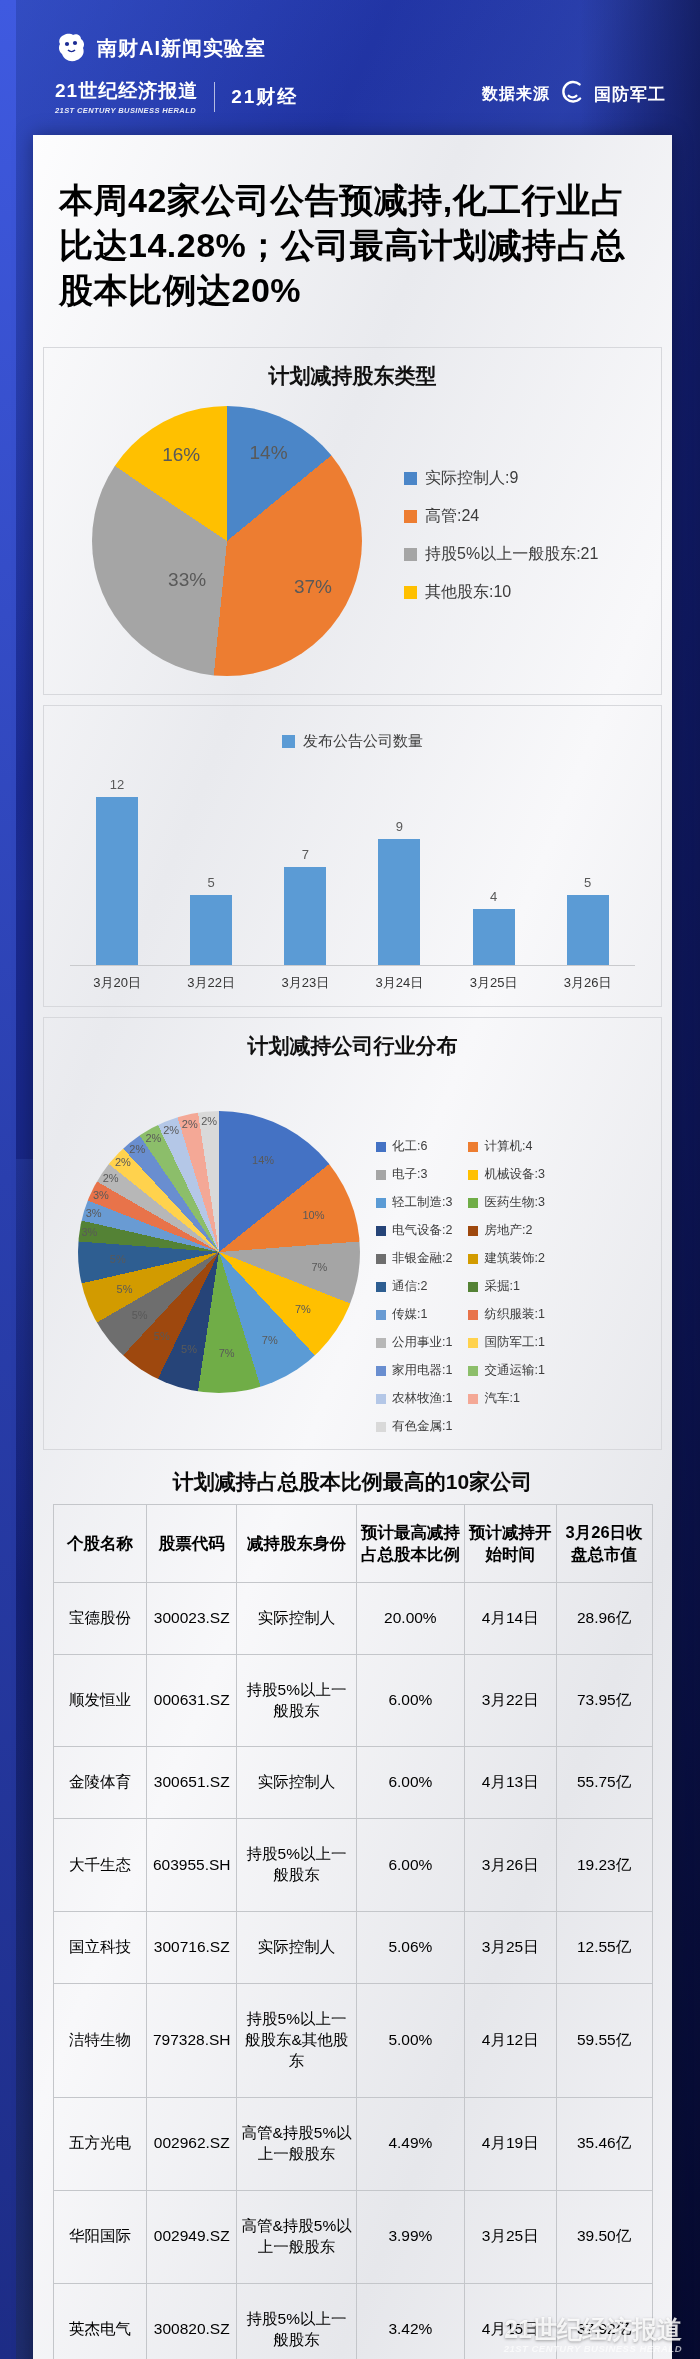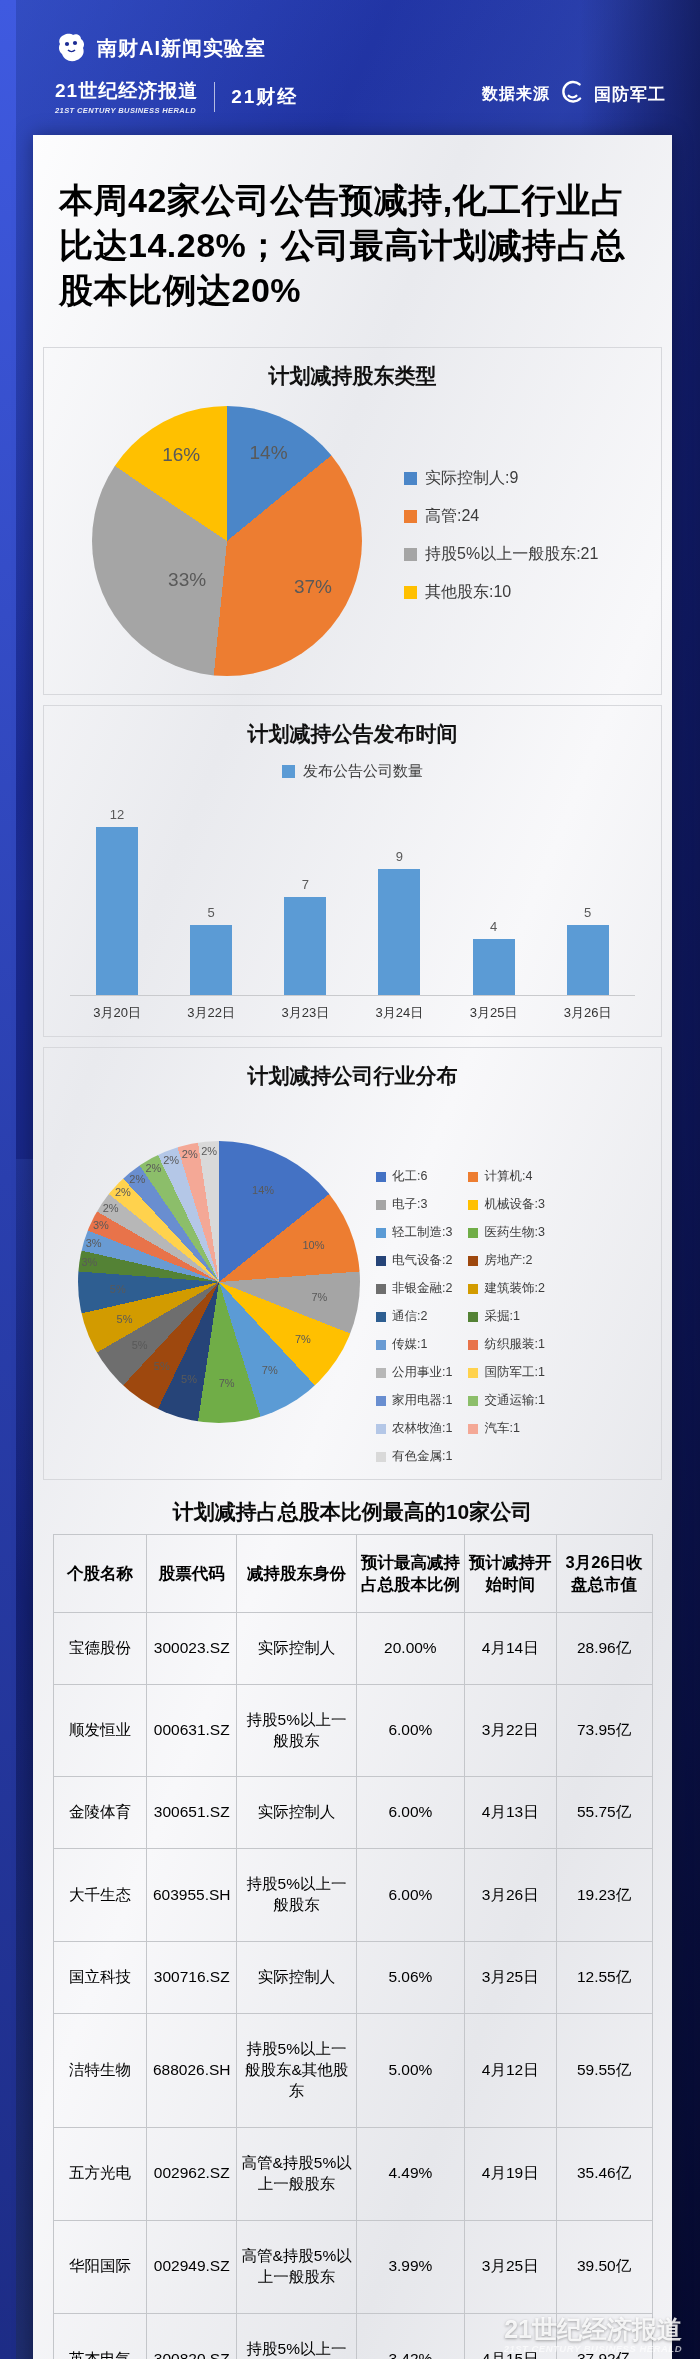--- a/index.html
+++ b/index.html
@@ -144,21 +144,20 @@
             </div>
             <div class="legend-item">
               <span class="swatch" style="background: rgb(255, 192, 0);"></span>
               <span>其他股东:10</span>
             </div>
           </div>
       </div>
     </section>
 
     <section class="panel">
-      <h3 class="panel-title">计划减持公告发布时间</h3>
       <div class="bar-legend">
         <span class="swatch" style="background: rgb(91, 155, 213);"></span>
         <span>发布公告公司数量</span>
       </div>
       <div class="bars">
           <div class="bar-group">
             <span class="bar-value">12</span>
             <div class="bar" style="height: 168px; background: rgb(91, 155, 213);"></div>
           </div>
           <div class="bar-group">
@@ -364,21 +363,21 @@
           <tr>
             <td>国立科技</td>
             <td>300716.SZ</td>
             <td>实际控制人</td>
             <td>5.06%</td>
             <td>3月25日</td>
             <td>12.55亿</td>
           </tr>
           <tr>
             <td>洁特生物</td>
-            <td>688026.SH</td>
+            <td>797328.SH</td>
             <td>持股5%以上一般股东&amp;其他股东</td>
             <td>5.00%</td>
             <td>4月12日</td>
             <td>59.55亿</td>
           </tr>
           <tr>
             <td>五方光电</td>
             <td>002962.SZ</td>
             <td>高管&amp;持股5%以上一般股东</td>
             <td>4.49%</td>

